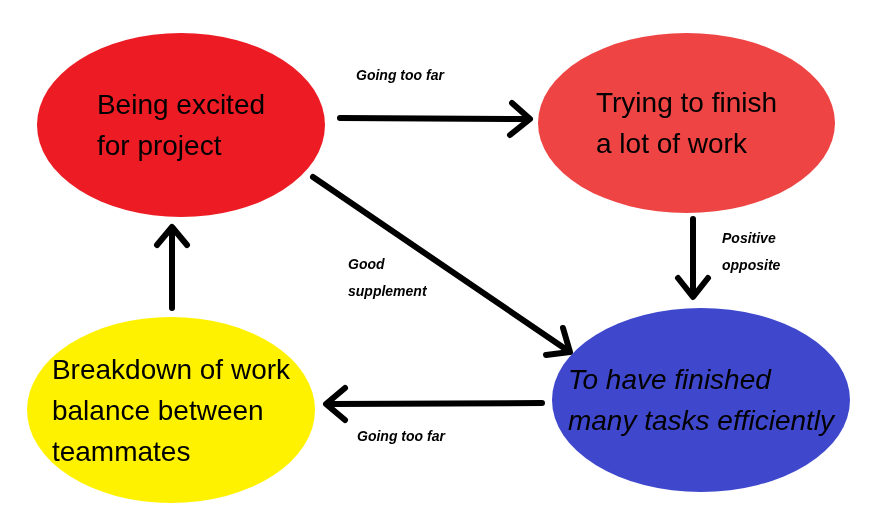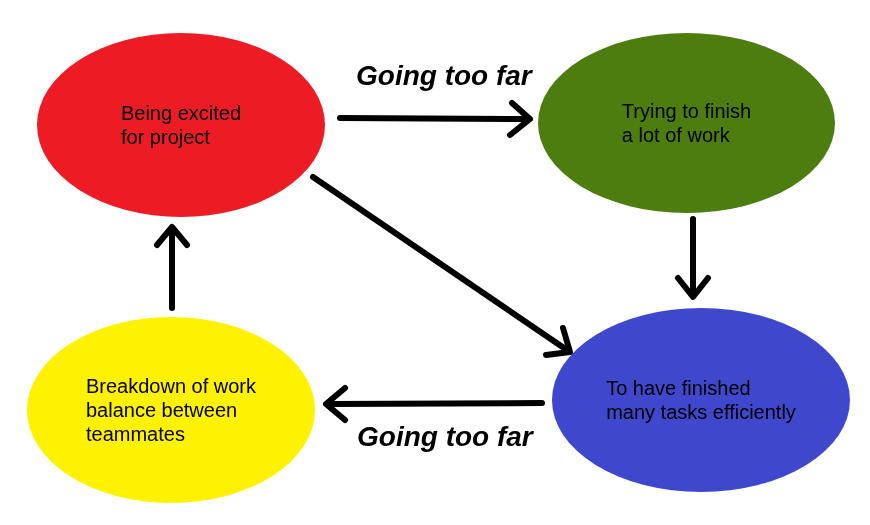--- a/index.html
+++ b/index.html
@@ -17,22 +17,22 @@
     color: #000000;
   }
   .node {
     position: absolute;
     border-radius: 50%;
     display: flex;
     align-items: center;
     justify-content: center;
   }
   .node-label {
-    font-size: 20px;
-    line-height: 24px;
+    font-size: 28px;
+    line-height: 41px;
     color: #000000;
     text-align: left;
     white-space: pre-line;
   }
   .node-excited   { left: 37px;  top: 33px;  width: 288px; height: 184px; }
   .node-trying    { left: 538px; top: 33px;  width: 297px; height: 180px; }
   .node-finished  { left: 552px; top: 308px; width: 298px; height: 184px; }
   .node-breakdown { left: 27px;  top: 317px; width: 288px; height: 186px; }
 
   .arrows {
@@ -44,21 +44,21 @@
   }
   .arrows line, .arrows polyline {
     stroke: currentColor;
     stroke-width: 6;
     stroke-linecap: round;
     stroke-linejoin: round;
     fill: none;
   }
   .edge-label {
     position: absolute;
-    font-size: 28px;
+    font-size: 14px;
     line-height: 27px;
     font-style: italic;
     font-weight: 600;
     color: #000000;
     white-space: pre-line;
   }
   .lbl-top        { left: 356px; top: 62px; }
   .lbl-positive   { left: 722px; top: 225px; }
   .lbl-supplement { left: 348px; top: 251px; }
   .lbl-bottom     { left: 357px; top: 423px; }
@@ -67,26 +67,26 @@
 </head>
 <body>
 
 <div class="canvas">
 
   <div class="node node-excited" style="background-color: rgb(237, 28, 36);">
     <div class="node-label">Being excited
 for project</div>
   </div>
 
-  <div class="node node-trying" style="background-color: #4d7c0f;">
+  <div class="node node-trying" style="background-color: #ef4444;">
     <div class="node-label">Trying to finish
 a lot of work</div>
   </div>
 
-  <div class="node node-finished" style="background-color: rgb(63, 72, 204);">
+  <div class="node node-finished" style="background-color: rgb(63, 72, 204); font-style: italic;">
     <div class="node-label">To have finished
 many tasks efficiently</div>
   </div>
 
   <div class="node node-breakdown" style="background-color: rgb(255, 242, 0); justify-content: center;">
     <div class="node-label">Breakdown of work
 balance between
 teammates</div>
   </div>
 
@@ -108,18 +108,22 @@
       <polyline points="345,388 326,404 345,420"></polyline>
     </g>
     <g>
       <line x1="172" y1="308" x2="172" y2="233"></line>
       <polyline points="157,245 172,227 187,245"></polyline>
     </g>
   </svg>
 
   <div class="edge-label lbl-top">Going too far</div>
 
+  <div class="edge-label lbl-positive">Positive
+opposite</div>
 
+  <div class="edge-label lbl-supplement">Good
+supplement</div>
 
   <div class="edge-label lbl-bottom">Going too far</div>
 
 
 </div>
 
 </body></html>

